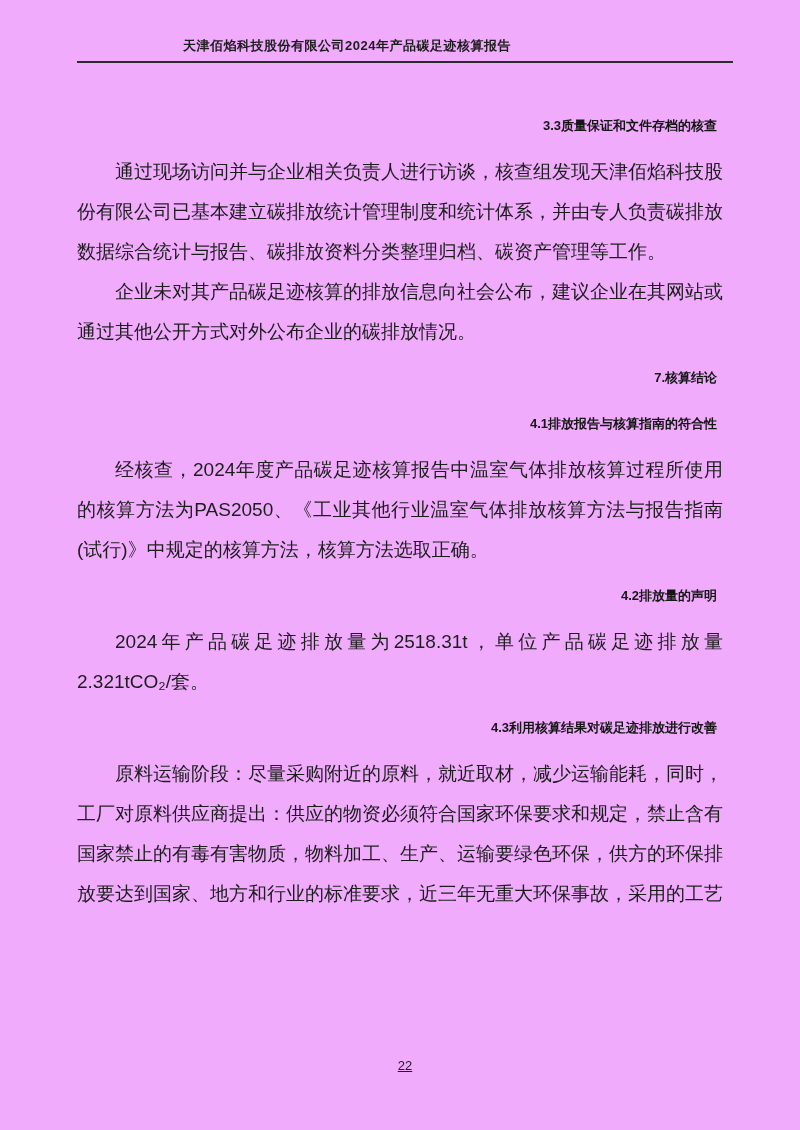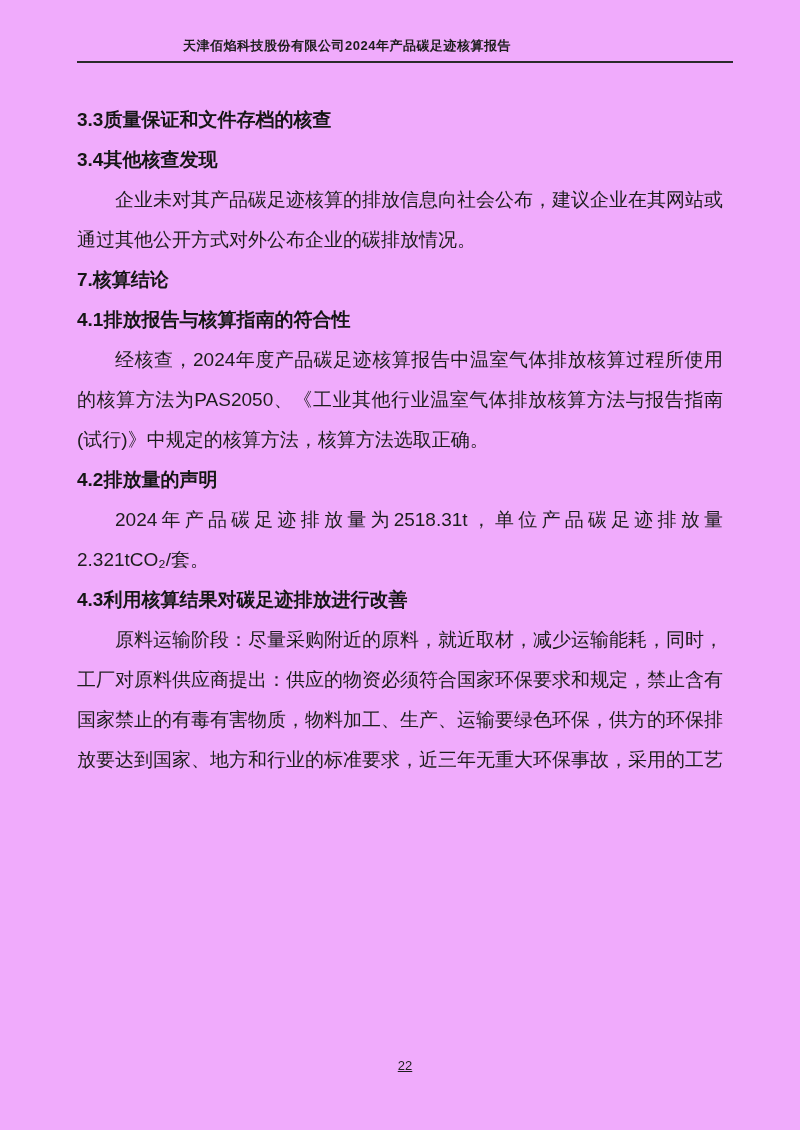--- a/index.html
+++ b/index.html
@@ -39,24 +39,24 @@
     position: absolute;
     top: 100px;
     left: 77px;
     width: 646px;
     font-size: 19px;
     line-height: 40px;
     text-align: justify;
     text-justify: inter-ideograph;
   }
   .doc-heading {
-    margin: 0;
-    font-size: 19px;
+    margin: 6px;
+    font-size: 13px;
     font-weight: bold;
-    text-align: left;
+    text-align: right;
     color: #161616;
   }
   .doc-para {
     margin: 0;
     text-indent: 38px;
     color: #1d1d1d;
   }
   .doc-footer {
     position: absolute;
     top: 1058px;
@@ -72,21 +72,21 @@
 
 <div class="page">
 
   <div class="doc-header">
     <div class="doc-header-title">天津佰焰科技股份有限公司2024年产品碳足迹核算报告</div>
     <div class="doc-header-rule"></div>
   </div>
 
   <div class="doc-body">
     <h2 class="doc-heading">3.3质量保证和文件存档的核查</h2>
-    <h2 class="doc-heading">3.4其他核查发现</h2>
+    <p class="doc-para">通过现场访问并与企业相关负责人进行访谈，核查组发现天津佰焰科技股份有限公司已基本建立碳排放统计管理制度和统计体系，并由专人负责碳排放数据综合统计与报告、碳排放资料分类整理归档、碳资产管理等工作。</p>
     <p class="doc-para">企业未对其产品碳足迹核算的排放信息向社会公布，建议企业在其网站或通过其他公开方式对外公布企业的碳排放情况。</p>
     <h2 class="doc-heading">7.核算结论</h2>
     <h2 class="doc-heading">4.1排放报告与核算指南的符合性</h2>
     <p class="doc-para">经核查，2024年度产品碳足迹核算报告中温室气体排放核算过程所使用的核算方法为PAS2050、《工业其他行业温室气体排放核算方法与报告指南(试行)》中规定的核算方法，核算方法选取正确。</p>
     <h2 class="doc-heading">4.2排放量的声明</h2>
     <p class="doc-para">2024年产品碳足迹排放量为2518.31t，单位产品碳足迹排放量2.321tCO₂/套。</p>
     <h2 class="doc-heading">4.3利用核算结果对碳足迹排放进行改善</h2>
     <p class="doc-para">原料运输阶段：尽量采购附近的原料，就近取材，减少运输能耗，同时，工厂对原料供应商提出：供应的物资必须符合国家环保要求和规定，禁止含有国家禁止的有毒有害物质，物料加工、生产、运输要绿色环保，供方的环保排放要达到国家、地方和行业的标准要求，近三年无重大环保事故，采用的工艺</p>
   </div>
 

